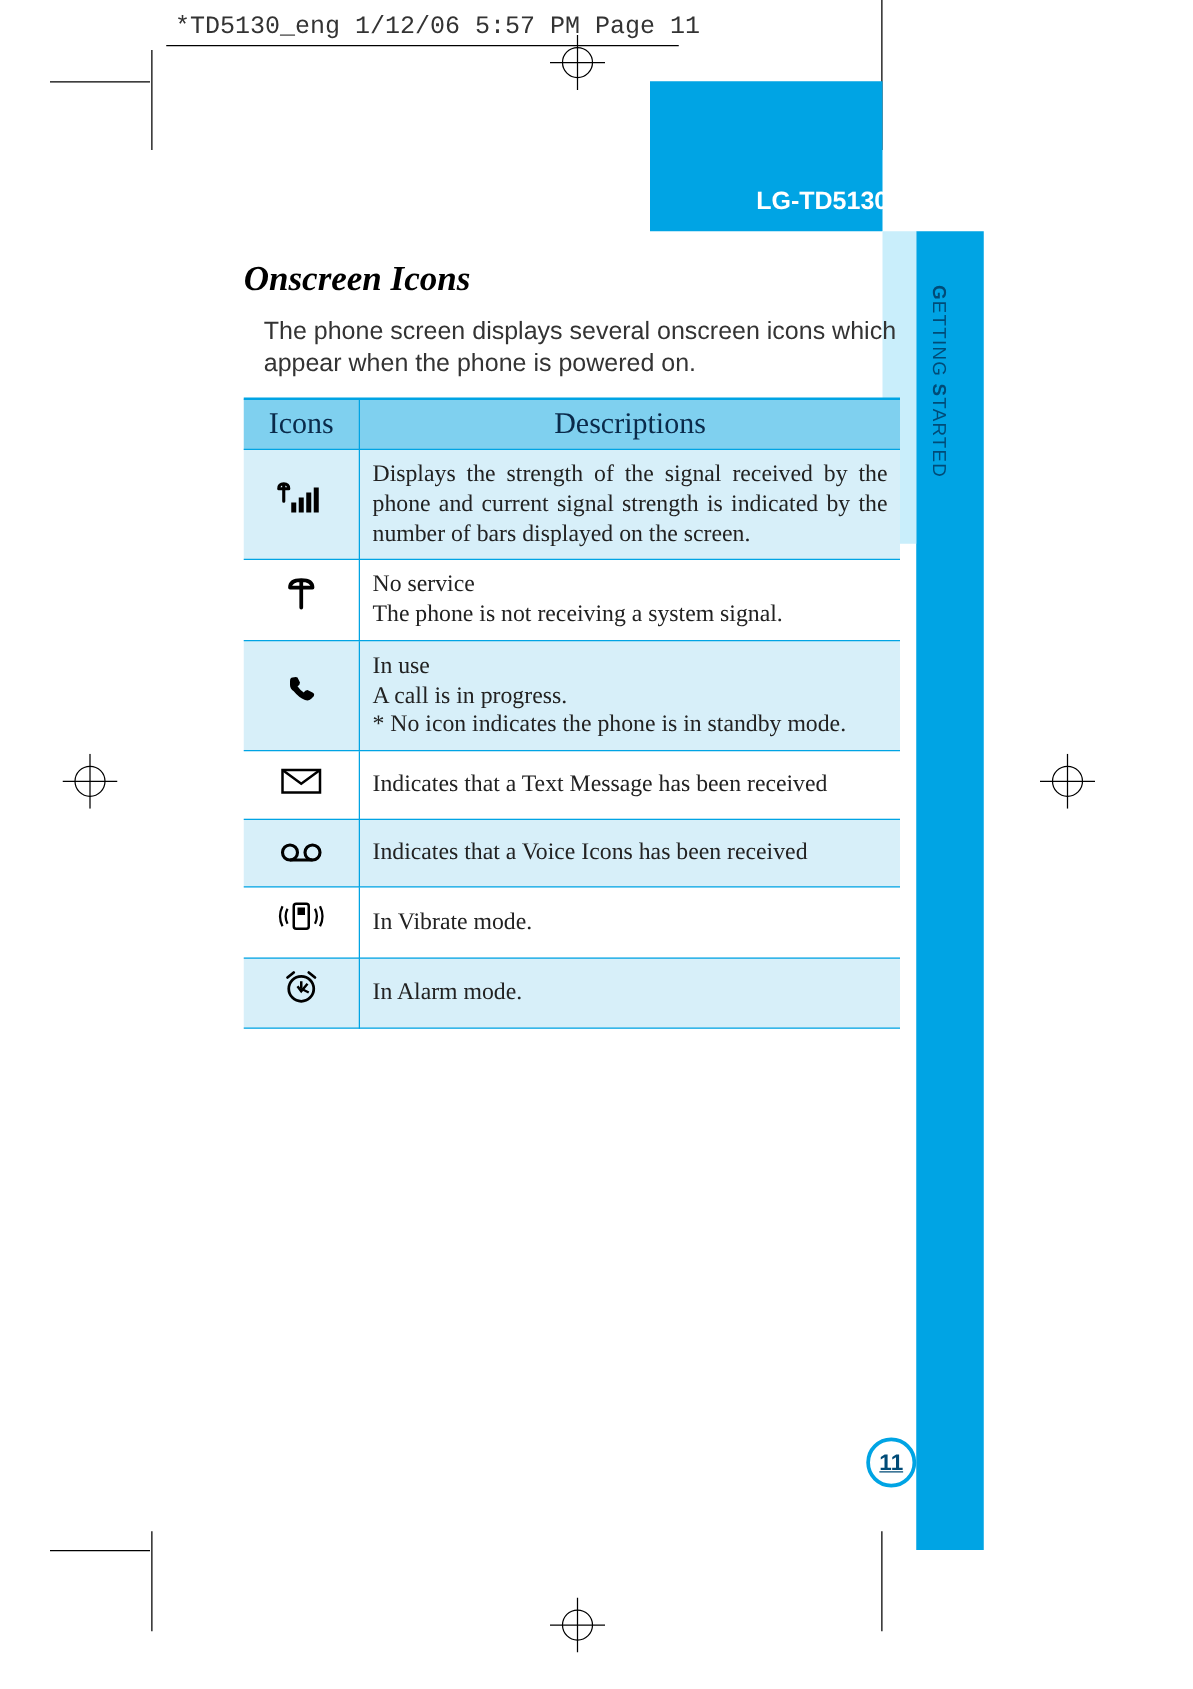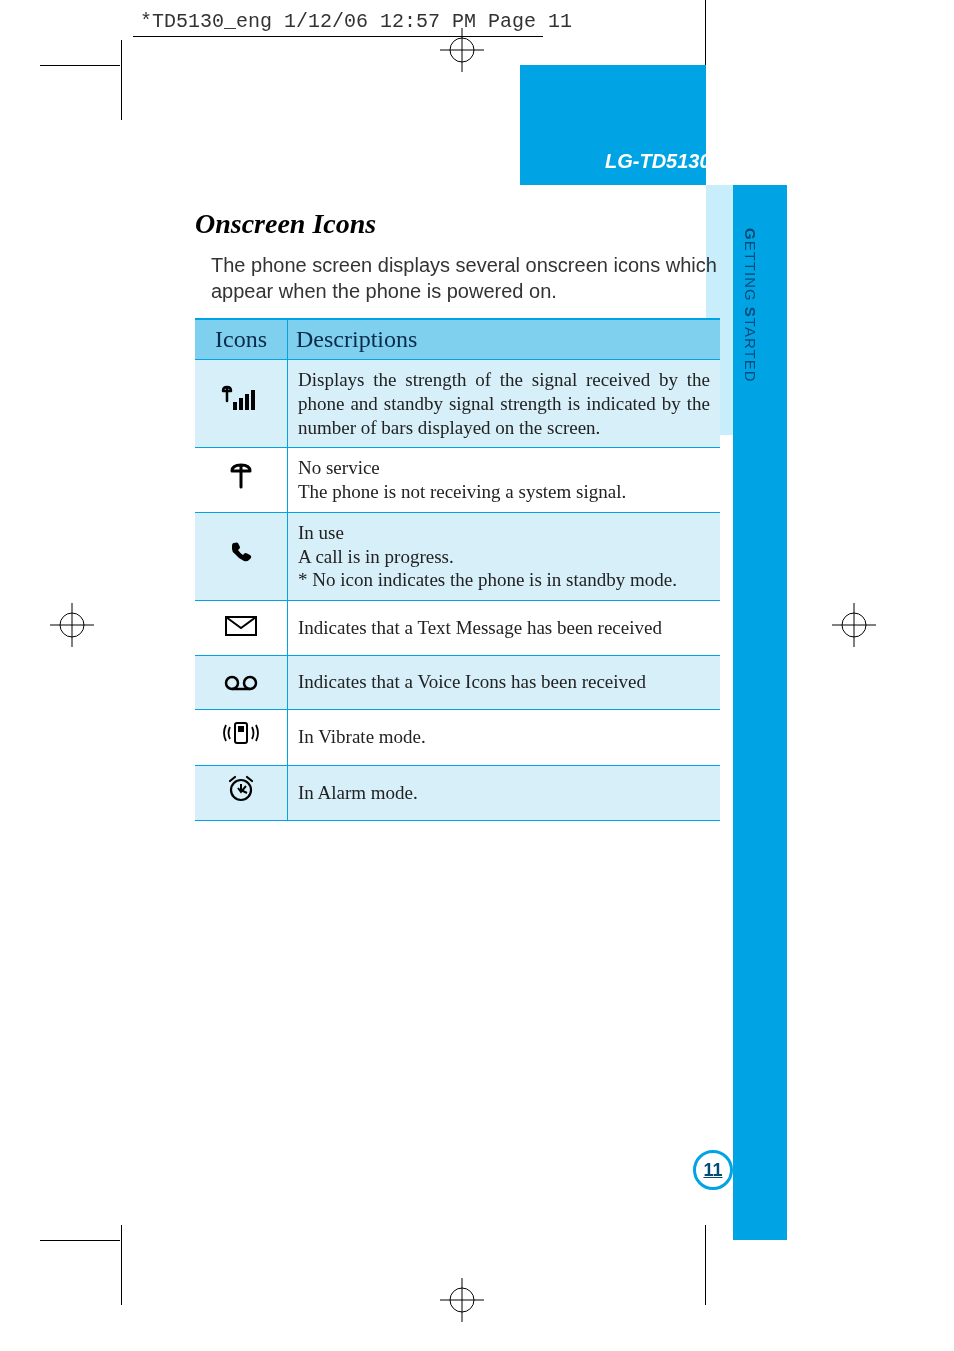--- a/index.html
+++ b/index.html
@@ -50,21 +50,20 @@
     width:186px;
     height:120px;
     background:#00a4e4;
   }
   .product-name {
     position:absolute;
     top:150px;
     left:605px;
     font-family: Arial, sans-serif;
     font-weight:bold;
-    font-style:italic;
     font-size:20px;
     color:#fff;
   }
   .side-bar {
     position:absolute;
     top:185px;
     left:733px;
     width:54px;
     height:1055px;
     background:#00a4e4;
@@ -120,21 +119,21 @@
     font-family:'Times New Roman', serif;
     font-weight:normal;
     font-size:24px;
     color:#0a2a4a;
     padding:6px 8px;
     border-top:2px solid #00a4e4;
     border-bottom:1px solid #00a4e4;
     border-right:1px solid #00a4e4;
     text-align:center;
   }
-  table.icons th:last-child { border-right:none; text-align:left;}
+  table.icons th:last-child { border-right:none; text-align:center;}
   table.icons th:first-child { width:72px; }
   table.icons td {
     font-family:'Times New Roman', serif;
     font-size:19px;
     color:#222;
     padding:8px 10px;
     border-bottom:1px solid #00a4e4;
     border-right:1px solid #00a4e4;
     vertical-align:middle;
     line-height:1.25;
@@ -168,21 +167,21 @@
     display:flex;
     align-items:center;
     justify-content:center;
     z-index:5;
     text-decoration:underline;
   }
 </style>
 </head>
 <body>
 
-<div class="slug">*TD5130_eng  1/12/06  12:57 PM  Page 11</div>
+<div class="slug">*TD5130_eng  1/12/06  5:57 PM  Page 11</div>
 <div class="slug-underline"></div>
 
 <div class="crop-tl-h"></div>
 <div class="crop-tl-v"></div>
 <div class="crop-tr-v"></div>
 <div class="crop-bl-h"></div>
 <div class="crop-bl-v"></div>
 <div class="crop-br-v"></div>
 
 <div class="reg reg-top">
@@ -236,21 +235,21 @@
     <tr>
       <td class="icon-cell">
         <svg width="40" height="30" viewBox="0 0 40 30">
           <path d="M6 3 L6 17 M2 7 L10 7 M2 7 Q2 3 6 3 Q10 3 10 7" fill="none" stroke="#000" stroke-width="2.5" stroke-linecap="round"></path>
           <rect x="12" y="18" width="4" height="8" fill="#000"></rect>
           <rect x="18" y="14" width="4" height="12" fill="#000"></rect>
           <rect x="24" y="10" width="4" height="16" fill="#000"></rect>
           <rect x="30" y="6" width="4" height="20" fill="#000"></rect>
         </svg>
       </td>
-      <td class="desc-justify">Displays the strength of the signal received by the phone and standby signal strength is indicated by the number of bars displayed on the screen.</td>
+      <td class="desc-justify">Displays the strength of the signal received by the phone and current signal strength is indicated by the number of bars displayed on the screen.</td>
     </tr>
 
     <tr>
       <td class="icon-cell">
         <svg width="30" height="30" viewBox="0 0 30 30">
           <path d="M15 5 L15 26 M6 10 L24 10 M6 10 Q6 4 15 4 Q24 4 24 10" fill="none" stroke="#000" stroke-width="3" stroke-linecap="round"></path>
         </svg>
       </td>
       <td>No service<br>The phone is not receiving a system signal.</td>
     </tr>

